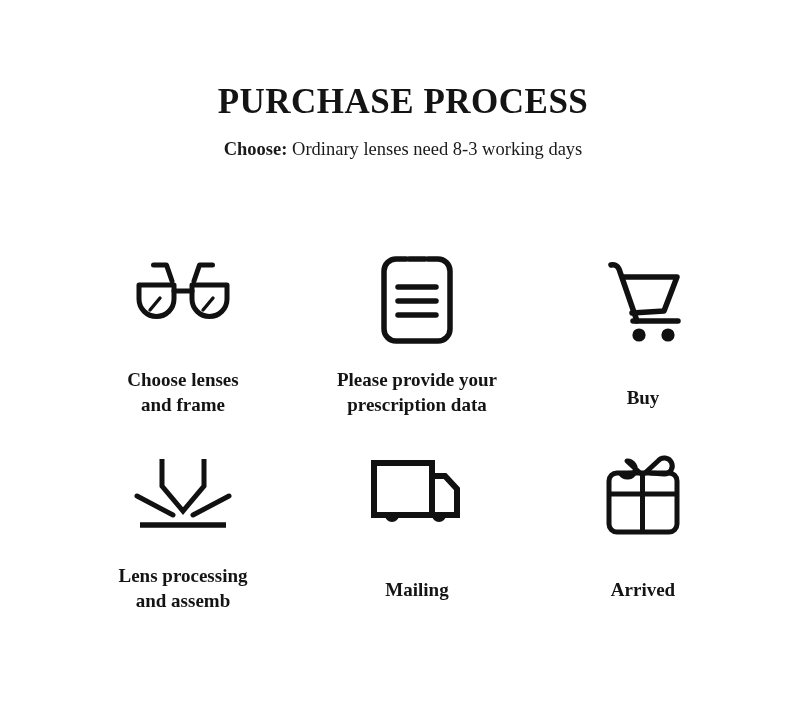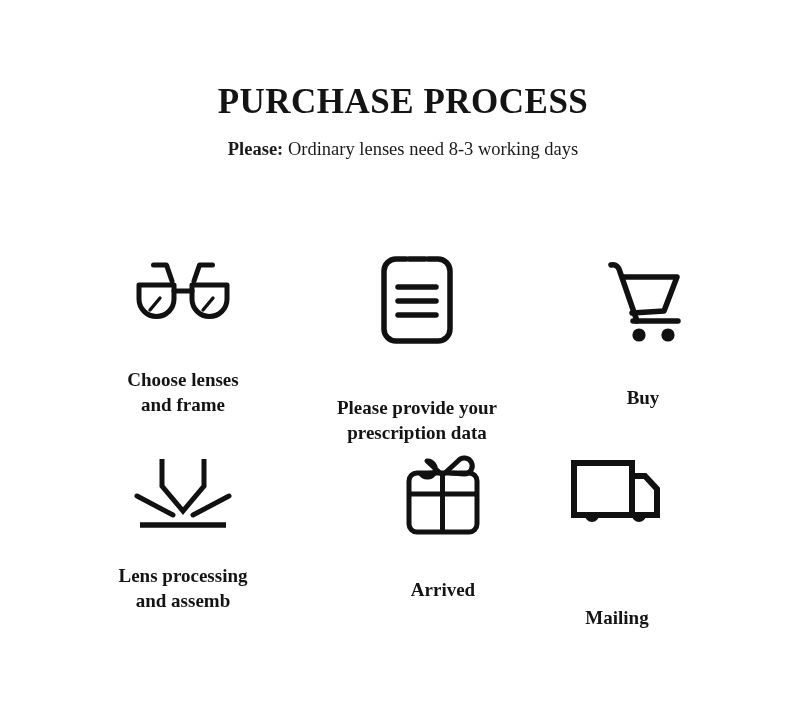--- a/index.html
+++ b/index.html
@@ -71,21 +71,21 @@
   .step {
     position: relative;
     flex: 1 1 33.3333%;
     display: flex;
     flex-direction: column;
     align-items: center;
   }
 
   
   .step.col-1 { transform: translateX(-12px); }
-  .step.col-2 { transform: translateX(22px); gap: 28px; }
+  .step.col-2 { transform: translateX(22px); }
   .step.col-3 { transform: translateX(48px); }
 
   .step-icon {
     height: 100px;
     display: flex;
     align-items: center;
     justify-content: center;
   }
   .step-icon svg { display: block; }
 
@@ -110,21 +110,21 @@
 </style>
 </head>
 <body>
 
 <div id="page">
 
   <div class="header">
     <h1 class="page-title">PURCHASE PROCESS</h1>
 
     <div class="subtitle">
-      <div><span class="lead">Please:</span><span> Ordinary lenses need 8-3 working days</span></div>
+      <div><span class="lead">Choose:</span><span> Ordinary lenses need 8-3 working days</span></div>
     </div>
   </div>
 
   <div class="steps">
 
     <div class="step-row row-1">
 
       <div class="step col-1">
         <div class="step-icon">
           <svg width="104" height="86" viewBox="0 0 104 86" fill="none" stroke="#111111" stroke-width="5" stroke-linecap="round" stroke-linejoin="round">
@@ -195,49 +195,49 @@
             <path d="M7 42 L43 61" stroke-linecap="round"></path>
             <path d="M99 42 L63 61" stroke-linecap="round"></path>
 
             <path d="M10 71 L96 71" stroke-width="5.5"></path>
           </svg>
         </div>
         <div class="step-label">Lens processing
 and assemb</div>
       </div>
 
-      <div class="step col-3">
-        <div class="step-icon">
-          <svg width="84" height="90" viewBox="0 0 84 90" fill="none" stroke="#111111" stroke-width="5" stroke-linecap="round" stroke-linejoin="round">
-
-            <path d="M39 24 L26 12 A8 8 0 1 1 20 25 L33 24"></path>
-
-            <path d="M44 24 L57 12 A8 8 0 1 1 63 25 L50 24"></path>
-
-            <rect x="8" y="24" width="68" height="59" rx="8" ry="8"></rect>
-
-            <path d="M8 45 L76 45" stroke-linecap="butt"></path>
-
-            <path d="M41.5 24 L41.5 83" stroke-linecap="butt"></path>
-          </svg>
-        </div>
-        <div class="step-label single-line">Arrived</div>
-      </div>
-
       <div class="step col-2">
         <div class="step-icon">
           <svg width="94" height="74" viewBox="0 0 94 74" fill="none" stroke="#111111" stroke-width="6" stroke-linecap="butt" stroke-linejoin="miter">
 
             <rect x="4" y="6" width="58" height="52"></rect>
 
             <path d="M62 19 L75 19 L87 32 L87 58 L62 58"></path>
 
             <path d="M15 58 A7 7 0 0 0 29 58" fill="#111111" stroke="none"></path>
             <path d="M62 58 A7 7 0 0 0 76 58" fill="#111111" stroke="none"></path>
           </svg>
         </div>
         <div class="step-label single-line">Mailing</div>
       </div>
 
+      <div class="step col-3">
+        <div class="step-icon">
+          <svg width="84" height="90" viewBox="0 0 84 90" fill="none" stroke="#111111" stroke-width="5" stroke-linecap="round" stroke-linejoin="round">
+
+            <path d="M39 24 L26 12 A8 8 0 1 1 20 25 L33 24"></path>
+
+            <path d="M44 24 L57 12 A8 8 0 1 1 63 25 L50 24"></path>
+
+            <rect x="8" y="24" width="68" height="59" rx="8" ry="8"></rect>
+
+            <path d="M8 45 L76 45" stroke-linecap="butt"></path>
+
+            <path d="M41.5 24 L41.5 83" stroke-linecap="butt"></path>
+          </svg>
+        </div>
+        <div class="step-label single-line">Arrived</div>
+      </div>
+
     </div>
 
   </div>
 </div>
 
 </body></html>

